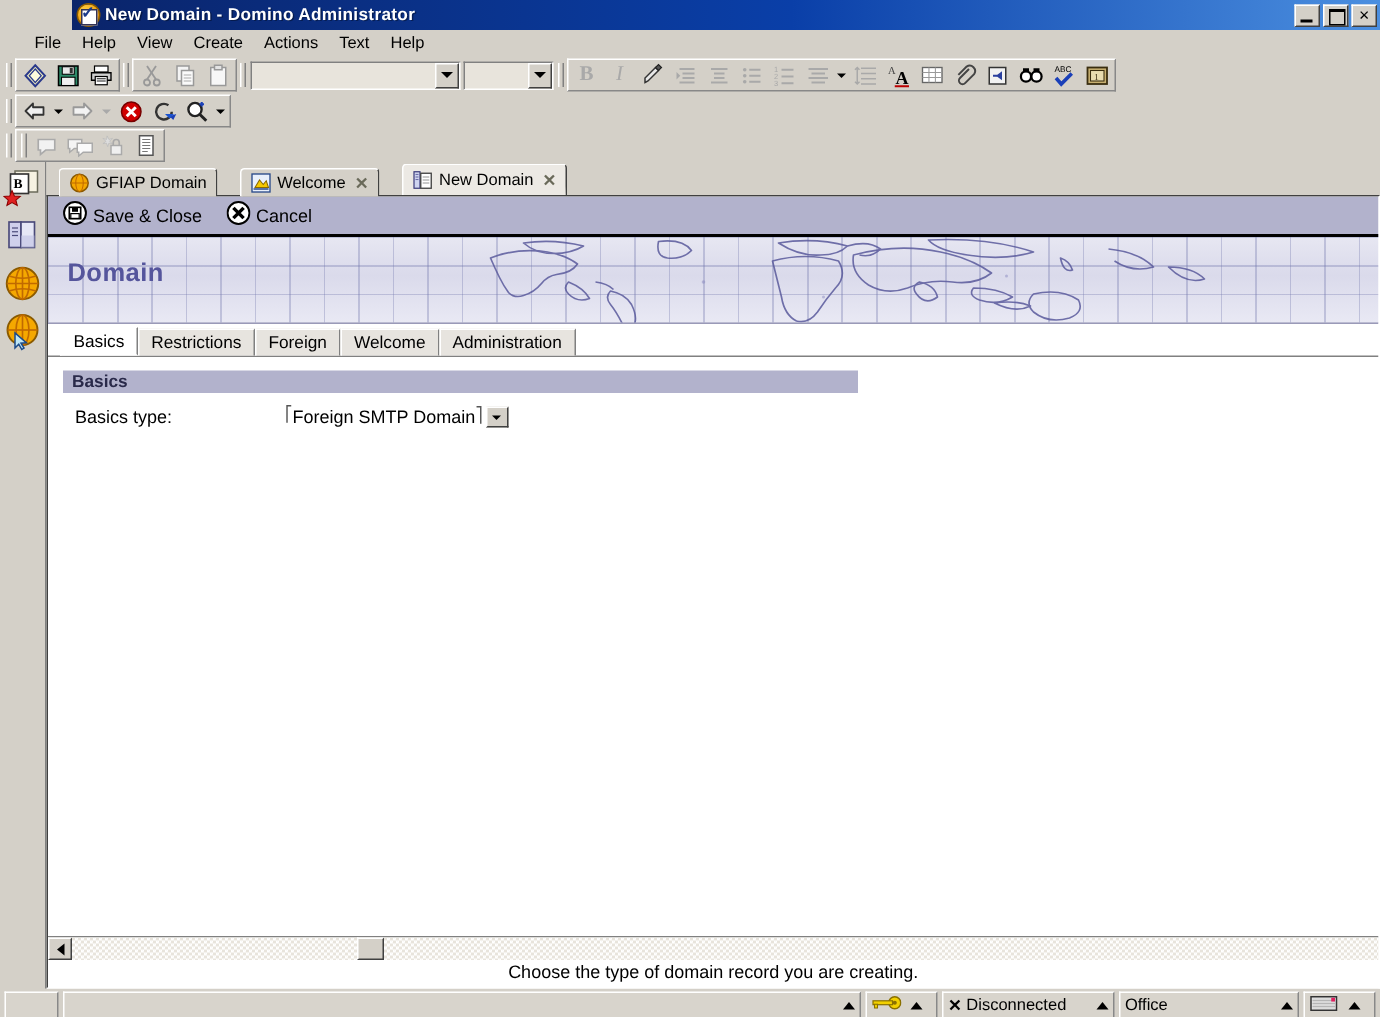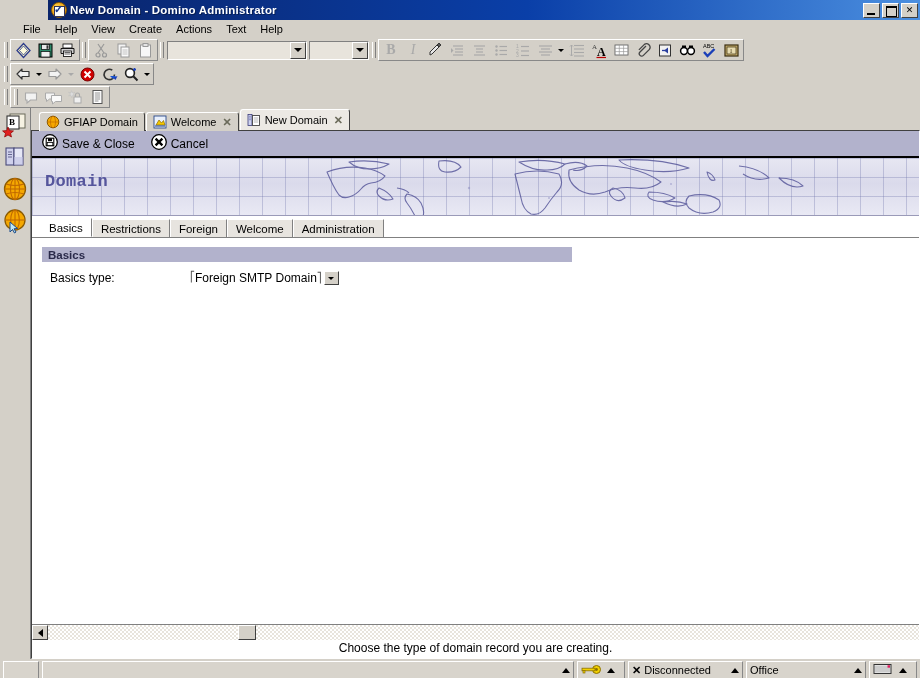--- a/index.html
+++ b/index.html
@@ -126,21 +126,21 @@
     display: flex; align-items: flex-end; padding-left: 8px;
     position: relative;
   }
   .wtab {
     height: 19px; display: flex; align-items: center; gap: 4px;
     padding: 0 6px;
     background: #d4d0c8;
     border-top: 1px solid #fff; border-left: 1px solid #fff;
     border-right: 1px solid #404040;
     border-radius: 3px 3px 0 0;
-    font-size: 11px; cursor: default; margin-right: 1px;
+    font-size: 11px; cursor: default; margin-right: 15px;
     position: relative; top: 1px;
   }
   .wtab.active {
     background: #ece9e4; height: 21px; top: 0;
     border-top: 1px solid #fff; border-left: 1px solid #fff;
     border-right: 1px solid #404040;
     font-weight: normal;
   }
   .wtab .tclose { font-size: 11px; color: #6a6a5a; font-weight: bold; margin-left: 2px; }
   .tabicon { width: 14px; height: 14px; position: relative; flex: 0 0 auto; }
@@ -168,21 +168,21 @@
     background:
       repeating-linear-gradient(to right, rgba(110,115,170,0.33) 0 1px, transparent 1px 23px),
       repeating-linear-gradient(to bottom, rgba(110,115,170,0.33) 0 1px, transparent 1px 19px),
       linear-gradient(to bottom, #e7e7f2 0%, #dadaeb 45%, #e9e9f4 100%);
     border-bottom: 1px solid #9a9ab8;
   }
   #banner .btitle {
     position: absolute; left: 13px; top: 14px;
     font-size: 17px; font-weight: bold; color: #55559c;
     letter-spacing: 0.3px;
-    font-family: Liberation Mono, monospace;
+    font-family: Liberation Sans, sans-serif;
   }
   #banner svg.mapimg { position: absolute; right: 0; top: 0; }
 
   
   #formtabs {
     height: 20px; background: #fff;
     display: flex; align-items: flex-end; padding-left: 8px;
     border-bottom: 1px solid #808080;
     margin-top: 2px;
   }

